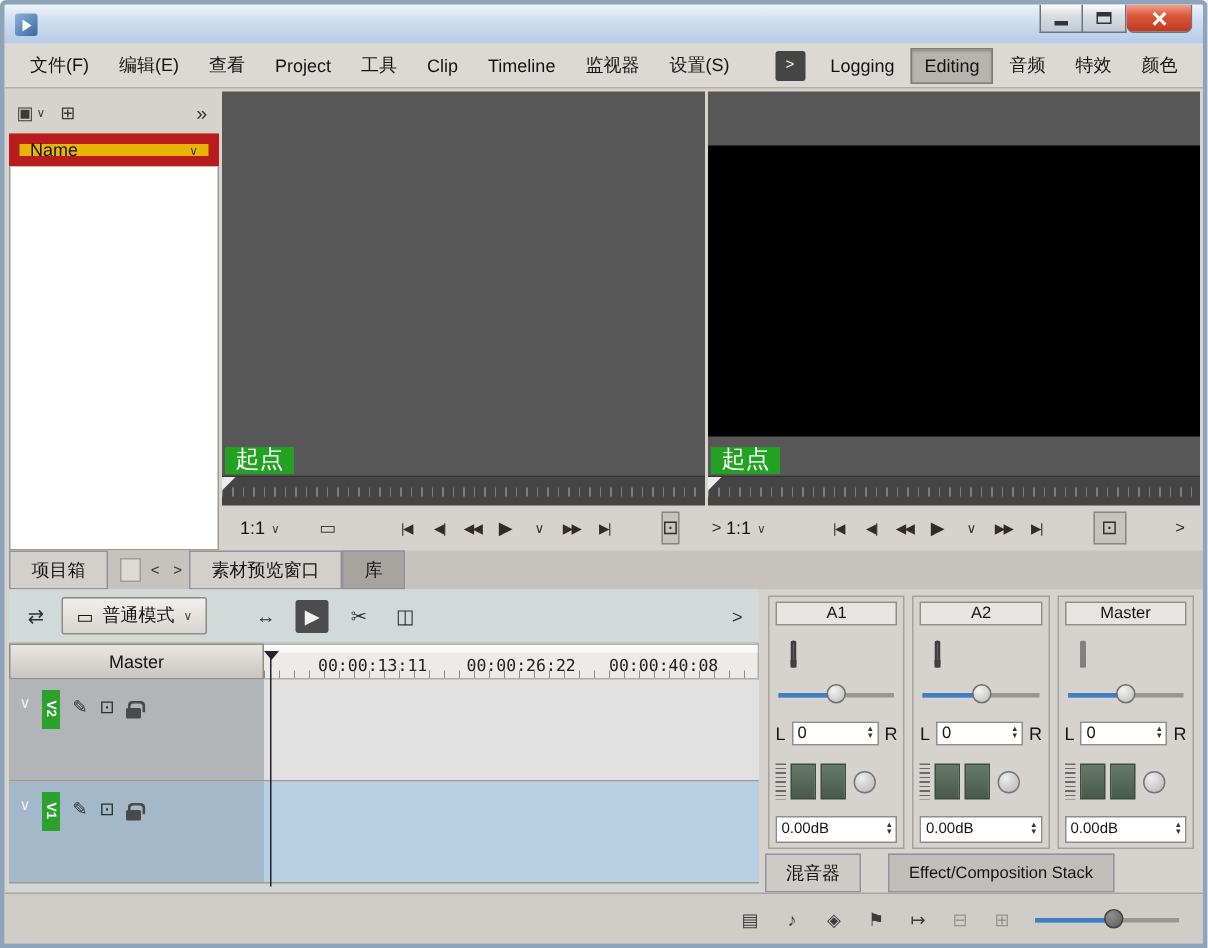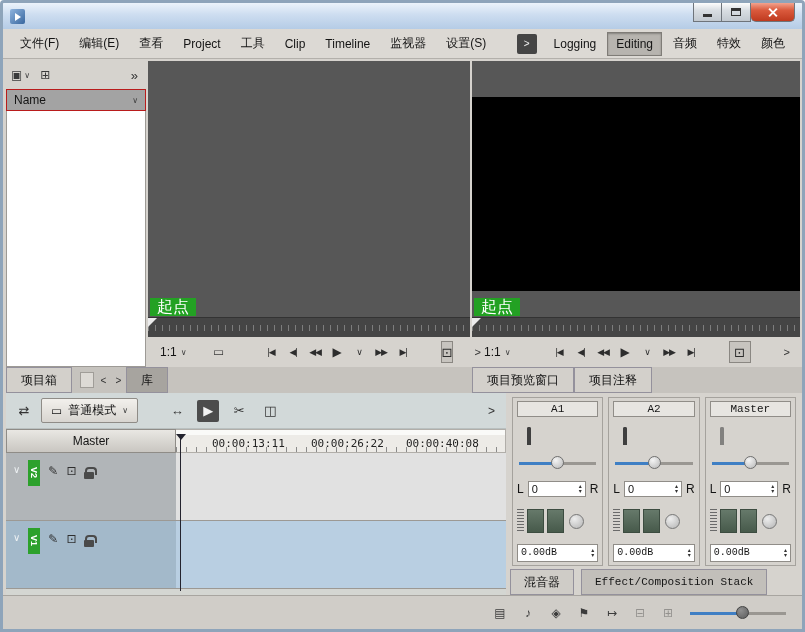--- a/index.html
+++ b/index.html
@@ -1,17 +1,17 @@
 <!DOCTYPE html>
 <html><head>
 <meta charset="utf-8">
 <style>
   *{margin:0;padding:0;box-sizing:border-box;user-select:none}
   body{font-family:"Liberation Sans","DejaVu Sans",sans-serif;font-size:12px;color:#141414;background:#fff}
-  .mono{font-family:Liberation Mono, monospace}
+  .mono{font-family:Liberation Sans, sans-serif}
 
   .window{position:relative;width:805px;height:632px;background:#d6d3ce;border:3px solid #8ea4ba;border-radius:4px 4px 0 0;overflow:hidden}
 
   
   .titlebar{position:absolute;left:0;top:0;right:0;height:26px;background:linear-gradient(#ecf3fb,#cdddf0 45%,#b5cce6);display:flex;align-items:center;padding:0 7px;gap:6px}
   .app-icon{width:15px;height:15px;border-radius:2px;background:linear-gradient(135deg,#8fb4de,#38679f);position:relative;flex:0 0 auto}
   .app-icon::after{content:'';position:absolute;left:5px;top:4px;border-left:6px solid #fff;border-top:4px solid transparent;border-bottom:4px solid transparent}
   .win-btns{margin-left:auto;display:flex;margin-top:-7px}
   .wbtn{width:29px;height:19px;border:1px solid #6e747b;border-top:none;display:flex;align-items:center;justify-content:center;background:linear-gradient(#fdfdfd,#d9dee3 40%,#c2c9d0)}
   .wbtn+.wbtn{border-left:none}
@@ -29,21 +29,21 @@
   .mb-overflow{width:20px;height:20px;display:flex;align-items:center;justify-content:center;background:#454545;color:#f0f0f0;border-radius:2px;font-size:10px;margin-right:6px}
   .ws-btn{padding:4px 8px;border:1px solid transparent;white-space:nowrap}
   .ws-btn.active{background:#b7b4af;border-color:#7f7c77;box-shadow:inset 0 1px 2px rgba(0,0,0,.28)}
 
   
   .bin{position:absolute;left:3px;top:58px;width:140px;height:306px;display:flex;flex-direction:column}
   .bin-toolbar{height:28px;display:flex;align-items:center;gap:6px;padding:0 5px}
   .tool-btn{min-width:18px;height:20px;display:flex;align-items:center;justify-content:center;color:#3a3a3a;font-size:12px;gap:2px}
   .caret{font-size:8px;color:#3f3f3f}
   .bin-overflow{margin-left:auto;font-size:13px;color:#333;padding:0 3px}
-  .bin-header{height:22px;background:#a3a3a3;border:1px solid #b91c1c;display:flex;align-items:center;justify-content:space-between;padding:0 7px}
+  .bin-header{height:22px;background:#eab308;border:7px solid #b91c1c;display:flex;align-items:center;justify-content:space-between;padding:0 7px}
   .bin-list{flex:1;background:#fff;border:1px solid #9d9a95;border-top:none}
 
   
   .monitor{position:absolute;display:flex;flex-direction:column}
   .clip-mon{left:145px;top:58px;width:322px;height:306px}
   .proj-mon{left:469px;top:58px;width:328px;height:306px}
   .mon-screen{flex:1;background:#575757;position:relative}
   .proj-video{position:absolute;left:0;right:0;top:36px;height:194px;background:#000}
   .zone-marker{position:absolute;left:2px;bottom:1px;background:#23a123;color:#fff;font-size:16px;padding:1px 7px 2px;line-height:15px}
   .mon-ruler{height:20px;background:#454545;border-top:1px solid #333;position:relative}
@@ -112,21 +112,21 @@
   .pan-row{display:flex;align-items:center;gap:4px;height:18px}
   .pan-spin{flex:1;display:flex;align-items:center;background:#fff;border:1px solid #908d88;height:16px;padding:0 3px}
   .pan-val{flex:1;font-size:11px}
   .spin-col{display:flex;flex-direction:column;font-size:6px;line-height:5px;color:#333}
   .meter-row{display:flex;align-items:center;gap:3px;height:26px}
   .meter-scale{width:7px;height:24px;background:repeating-linear-gradient(180deg,#6a6a6a 0 1px,transparent 1px 3px)}
   .meter-bar{width:17px;height:24px;background:linear-gradient(#66796a,#475a4b);border:1px solid #3c4c40}
   .knob{width:15px;height:15px;border-radius:50%;background:radial-gradient(circle at 35% 30%,#ededed,#b4b4b4);border:1px solid #777;margin-left:2px}
   .gain-box{display:flex;align-items:center;background:#fff;border:1px solid #908d88;height:18px;padding:0 3px}
   .gain-val{flex:1;font-size:10px}
-  .mixer-tabs{height:26px;display:flex;gap:7px;align-items:stretch;padding-left:2px}
+  .mixer-tabs{height:26px;display:flex;gap:18px;align-items:stretch;padding-left:2px}
   .mtab{display:flex;align-items:center;padding:0 13px;background:#cfccc7;border:1px solid #94919c;white-space:nowrap}
   .mtab.darker{background:#c2bfba;font-size:11px}
 
   
   .statusbar{position:absolute;left:0;right:0;top:592px;height:34px;background:#d0cdc8;border-top:1px solid #a8a5a0;display:flex;align-items:center;justify-content:flex-end;gap:8px;padding:0 16px}
   .sb-ico{width:20px;height:20px;display:flex;align-items:center;justify-content:center;color:#3c3c3c;font-size:12px}
   .sb-ico.dim{opacity:.4}
   .sb-slider{position:relative;width:96px;height:16px;margin-left:4px}
   .sb-track{position:absolute;left:0;right:0;top:7px;height:3px;background:#9a9792}
   .sb-fill{position:absolute;left:0;top:7px;height:3px;width:55%;background:#3f7fc4}
@@ -243,25 +243,22 @@
       <div class="crop-btn">⊡</div>
       <div class="mon-overflow">&gt;</div>
     </div>
   </div>
 
   <div class="dock-tabbar" style="position:absolute">
     <div class="dtab">项目箱</div>
     <div class="mini-pane"></div>
     <div class="scroll-btn">&lt;</div>
     <div class="scroll-btn">&gt;</div>
+    <div class="dtab">素材预览窗口</div>
     <div class="dtab dark">库</div>
-    <div class="dock-right">
-      <div class="dtab">项目预览窗口</div>
-      <div class="dtab">项目注释</div>
-    </div>
   </div>
 
   <div class="timeline">
     <div class="tl-toolbar">
       <div class="tool-ico">⇄</div>
       <div class="mode-btn">
         <span>▭</span>
         <span>普通模式</span>
         <span class="caret">∨</span>
       </div>

